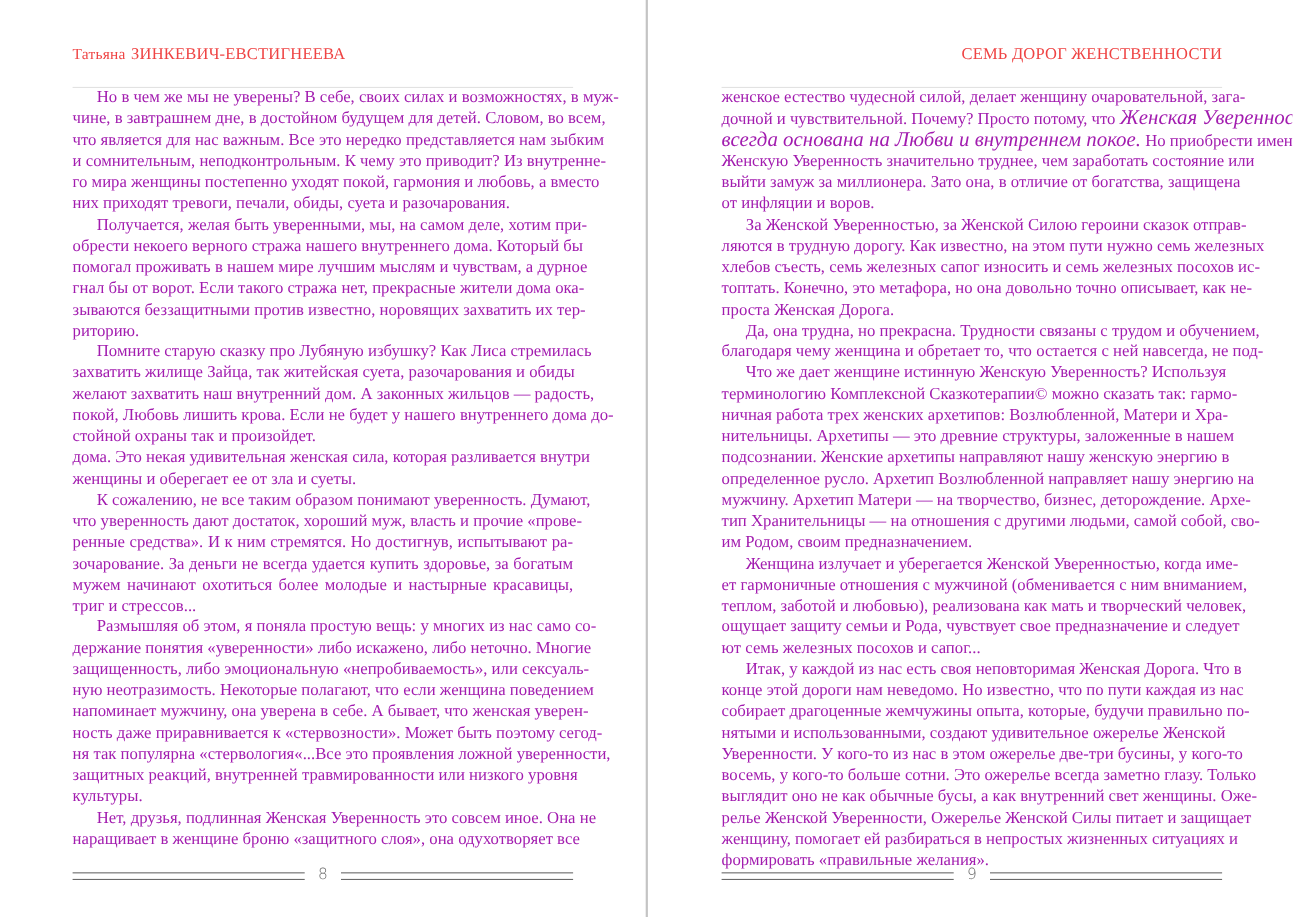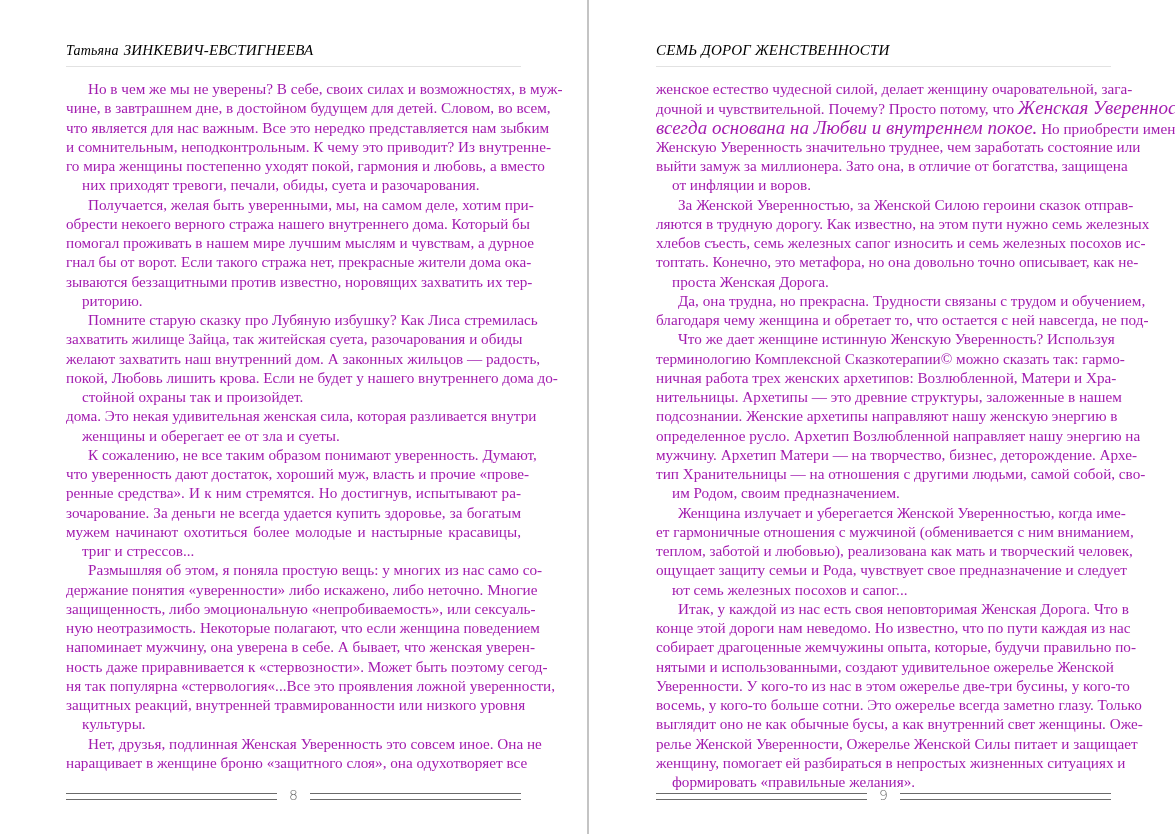--- a/index.html
+++ b/index.html
@@ -8,31 +8,31 @@
     font-family: "DejaVu Serif", "Liberation Serif", serif; color: #2a2a2a;
   }
   .spine {
     position: absolute; left: 587px; top: 0; width: 2px; height: 834px; background: #c4c4c4;
   }
   .page { position: absolute; top: 0; height: 834px; }
   .page.left { left: 66px; width: 455px; }
   .page.right { left: 656px; width: 455px; }
   .running-head {
     position: absolute; top: 42px; left: 0; width: 100%; height: 20px;
-    font-family: "Liberation Serif", serif; font-size: 15px; color: #000000;
-    border-bottom: 1px solid #e2e2e2; padding-bottom: 4px; letter-spacing: 0.2px; font-style: italic;
+    font-family: "Liberation Serif", serif; font-size: 15px; color: #ef4444;
+    border-bottom: 1px solid #e2e2e2; padding-bottom: 17px; letter-spacing: 0.2px;
   }
-  .running-head.right-align { }
+  .running-head.right-align { text-align: right; }
   .running-head .first-name { font-size: 14px; margin-right: 5px; }
   .body-text {
     position: absolute; top: 79px; left: 0; width: 455px;
     font-family: "Liberation Serif", serif; font-size: 15.2px; line-height: 19.25px; color: #a21caf;
   }
   .line { display: block; white-space: nowrap; text-align: justify; text-align-last: justify; height: 19.25px; overflow: visible; }
-  .line.last { text-align-last: left; margin-left: 16px; }
+  .line.last { text-align-last: left; }
   .line.indent { padding-left: 22px; }
   .line i { font-style: italic; font-size: 19px; }
   .folio {
     position: absolute; top: 786px; left: 0; width: 455px; height: 20px;
     display: flex; align-items: center;
   }
   .folio .rule { flex: 1; height: 5px; border-top: 1px solid #6a6a6a; border-bottom: 1px solid #6a6a6a; }
   .folio .num {
     font-family: "DejaVu Sans", sans-serif; font-size: 14px; color: #6a6a6a; font-weight: 300;
     padding: 0 12px; margin-top: -2px;

